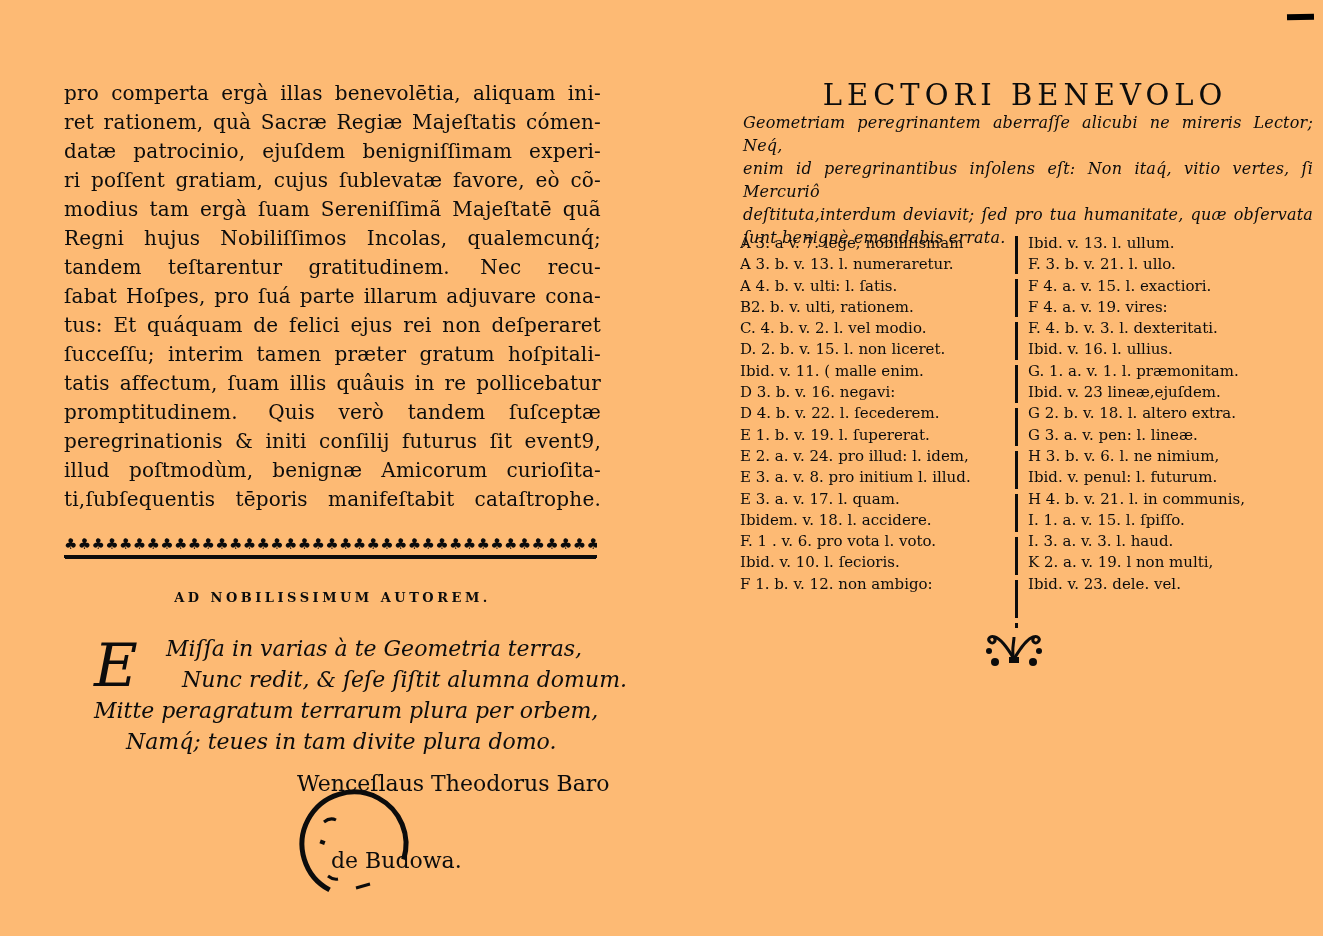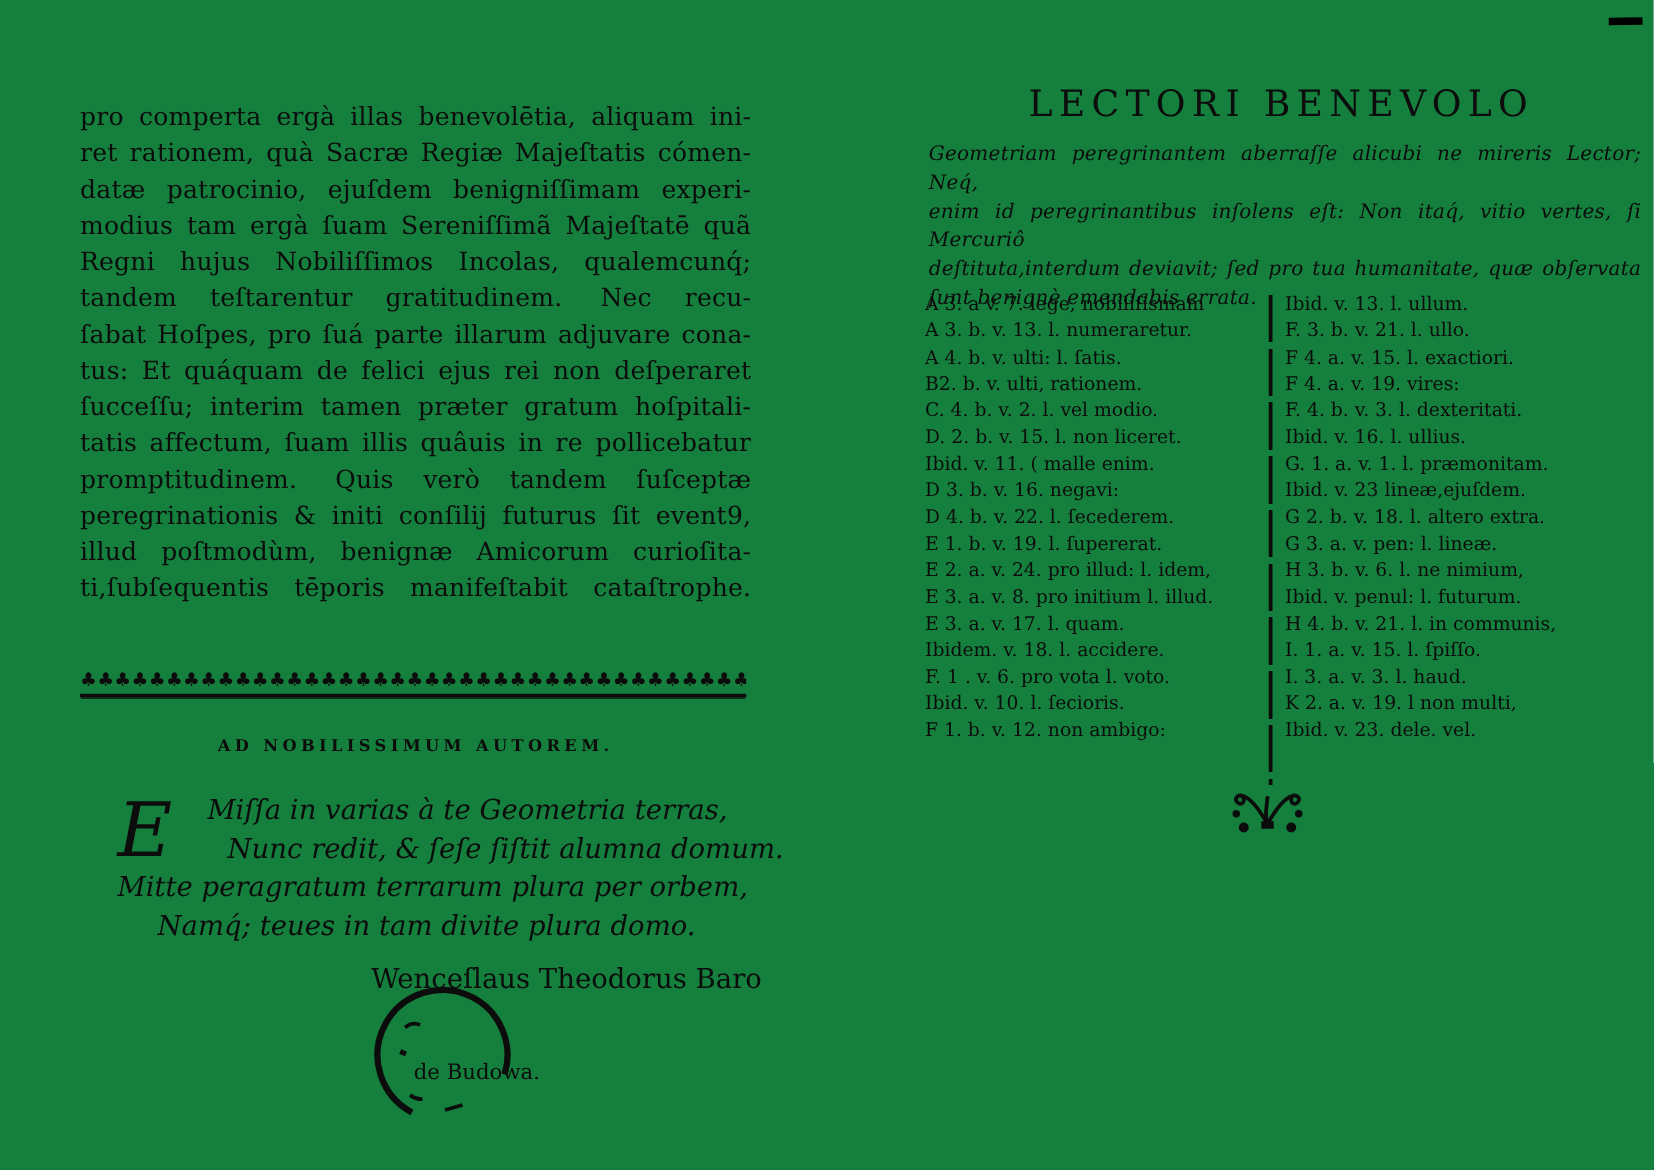--- a/index.html
+++ b/index.html
@@ -1,19 +1,19 @@
 <!DOCTYPE html>
 <html><head>
 <meta charset="utf-8">
 <style>
   * { margin:0; padding:0; box-sizing:border-box; }
   html,body { background:#ffffff; }
   .sheet {
     position:relative; width:1323px; height:936px;
-    background:#15803d; overflow:hidden; color:#0c0c0c;
+    background:#fdba74; overflow:hidden; color:#0c0c0c;
     font-family:"DejaVu Serif", serif;
   }
   
   .para { position:absolute; left:64px; top:79px; width:537px; }
   .para-line {
     font-size:20px; line-height:29px;
     text-align:justify; text-align-last:justify;
     white-space:normal; letter-spacing:0.2px;
   }
   .divider { position:absolute; left:64px; top:536px; width:533px; }
@@ -30,25 +30,25 @@
   .poem { position:absolute; left:94px; top:633px; width:492px; font-style:italic; font-size:22px; }
   .poem .drop-cap {
     position:absolute; left:0; top:4px; font-size:60px; line-height:56px; font-style:italic;
   }
   .poem-line { line-height:31px; white-space:nowrap; }
   .poem-l1 { margin-left:68px;text-align:center; }
   .poem-l2 { margin-left:88px; }
   .poem-l3 { margin-left:0px; }
   .poem-l4 { margin-left:32px; }
   .sig-line1 { position:absolute; left:297px; top:771px; font-size:22px; white-space:nowrap; }
-  .sig-line2 { position:absolute; left:331px; top:848px; font-size:17px; white-space:nowrap; }
+  .sig-line2 { position:absolute; left:331px; top:848px; font-size:22px; white-space:nowrap; }
   .stamp { position:absolute; left:294px; top:784px; width:122px; height:122px; }
   
   .heading-right {
-    position:absolute; left:738px; top:66px; width:574px;
+    position:absolute; left:738px; top:78px; width:574px;
     text-align:center; font-size:29px; letter-spacing:5px; white-space:nowrap;
   }
   .preface { position:absolute; left:743px; top:111px; width:570px; font-style:italic; font-size:16px; }
   .preface-line { line-height:23px; text-align:justify; text-align-last:justify; letter-spacing:0.2px; }
   .preface-line.last { text-align-last:left; }
   .errata-col { position:absolute; top:233px; }
   .errata-col.left  { left:740px; width:270px; }
   .errata-col.right { left:1028px; width:272px; }
   .errata-line { font-size:15px; line-height:21.3px; white-space:nowrap; overflow:hidden; }
   .col-divider {
@@ -60,20 +60,21 @@
 </style>
 </head>
 <body>
 
 <div class="sheet">
 
   <div class="para">
     <div class="para-line">pro comperta ergà illas benevolētia, aliquam ini-</div>
     <div class="para-line">ret rationem, quà Sacræ Regiæ Majeſtatis cómen-</div>
     <div class="para-line">datæ patrocinio, ejuſdem benigniſſimam experi-</div>
+    <div class="para-line">ri poſſent gratiam, cujus ſublevatæ favore, eò cõ-</div>
     <div class="para-line">modius tam ergà ſuam Sereniſſimã Majeſtatē quã</div>
     <div class="para-line">Regni hujus Nobiliſſimos Incolas, qualemcunq́;</div>
     <div class="para-line">tandem teſtarentur gratitudinem.  Nec recu-</div>
     <div class="para-line">ſabat Hoſpes, pro ſuá parte illarum adjuvare cona-</div>
     <div class="para-line">tus: Et quáquam de felici ejus rei non deſperaret</div>
     <div class="para-line">ſucceſſu; interim tamen præter gratum hoſpitali-</div>
     <div class="para-line">tatis affectum, ſuam illis quâuis in re pollicebatur</div>
     <div class="para-line">promptitudinem.  Quis verò tandem ſuſceptæ</div>
     <div class="para-line">peregrinationis &amp; initi conſilij futurus ſit event9,</div>
     <div class="para-line">illud poſtmodùm, benignæ Amicorum curioſita-</div>

